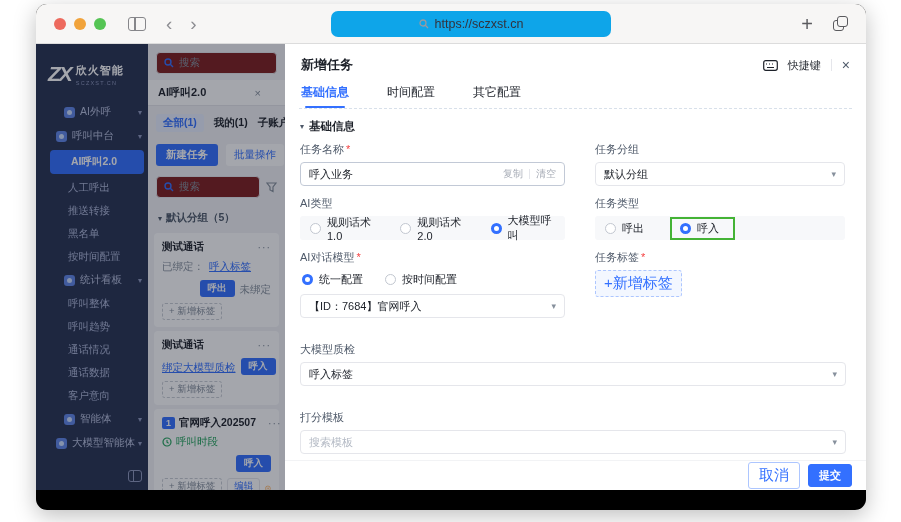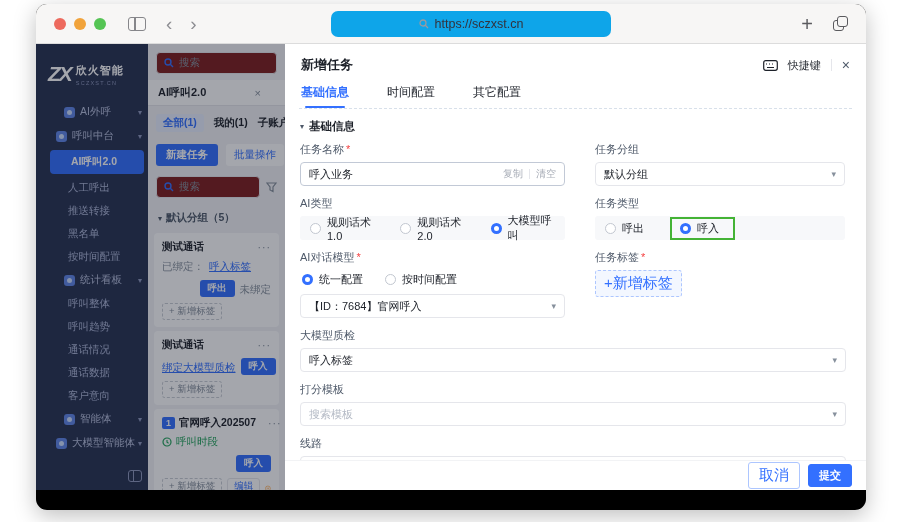--- a/index.html
+++ b/index.html
@@ -97,21 +97,21 @@
   .selbox .val { flex:1; }
   .selbox .ph { flex:1; color:#b3b9c4; }
   .caret { color:#86909c; font-size:9px; }
   .radrow { display:flex; align-items:center; gap:22px; background:#f7f8fa; border-radius:3px; height:24px; padding:0 10px; }
   .radrow.plain { background:transparent; padding:0 2px; height:18px; }
   .rad { width:11px; height:11px; border-radius:50%; border:1px solid #c2c7d0; background:#fff; flex:none; }
   .rad.sel { border:3.5px solid #3370ff; }
   .ropt { display:flex; align-items:center; gap:6px; }
   .greenbox { display:inline-flex; align-items:center; gap:6px; border:2px solid #44b335; padding:2px 14px 2px 8px; margin:-2px 0; }
   .tagadd { display:inline-block; border:1px dashed #adc6ff; color:#3370ff; background:#f3f7ff; border-radius:3px; padding:3px 8px; font-size:15px; }
-  .full { margin-top:10px; }
+  .full { margin-top:24px; }
   .linebox { display:flex; align-items:center; border:1px solid #e5e6eb; border-radius:4px; height:24px; padding:0 8px; background:#fff; }
   .linetag { display:flex; align-items:center; gap:5px; }
   .linetag .x { color:#86909c; font-size:10px; }
   .maxcc { margin-left:auto; color:#4e5969; display:flex; align-items:center; gap:3px; }
   .linerow { display:flex; align-items:center; background:#f7f8fa; height:30px; margin-top:2px; padding:0 10px; gap:6px; white-space:nowrap; overflow:hidden; }
   .linerow .nm { font-weight:bold; }
   .linerow .ccl { margin-left:auto; font-weight:bold; }
   .ccin { width:78px; height:20px; border:1px solid #e5e6eb; border-radius:3px; background:#fff; font-size:10.5px; padding:0 6px; font-family:inherit; color:#1d2129; outline:0; }
   .d-foot { position:absolute; left:0; right:0; bottom:0; height:30px; background:#fff; border-top:1px solid #f2f3f5; display:flex; align-items:center; justify-content:flex-end; gap:8px; padding:0 14px; }
   .btn-cancel { border:1px solid #adc6ff; color:#3370ff; background:#fff; border-radius:3px; padding:3px 10px; font-size:15px; }

